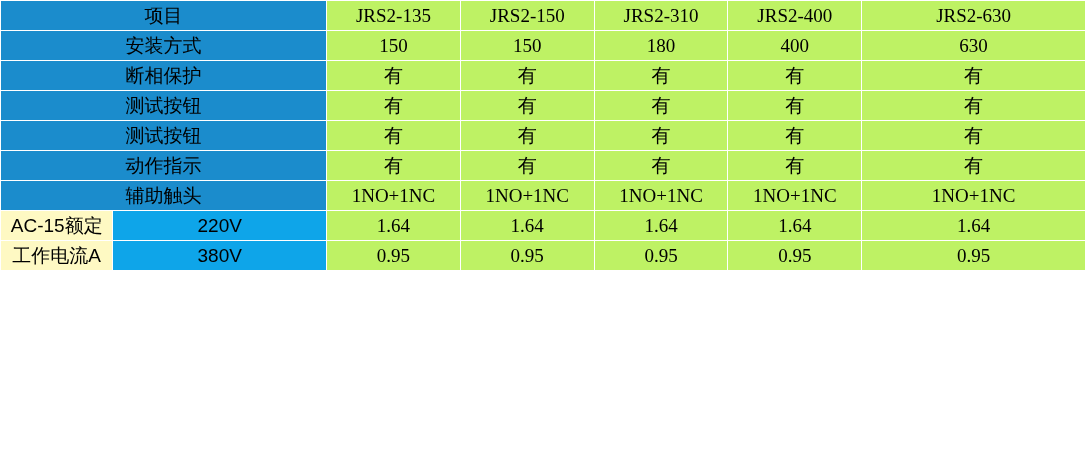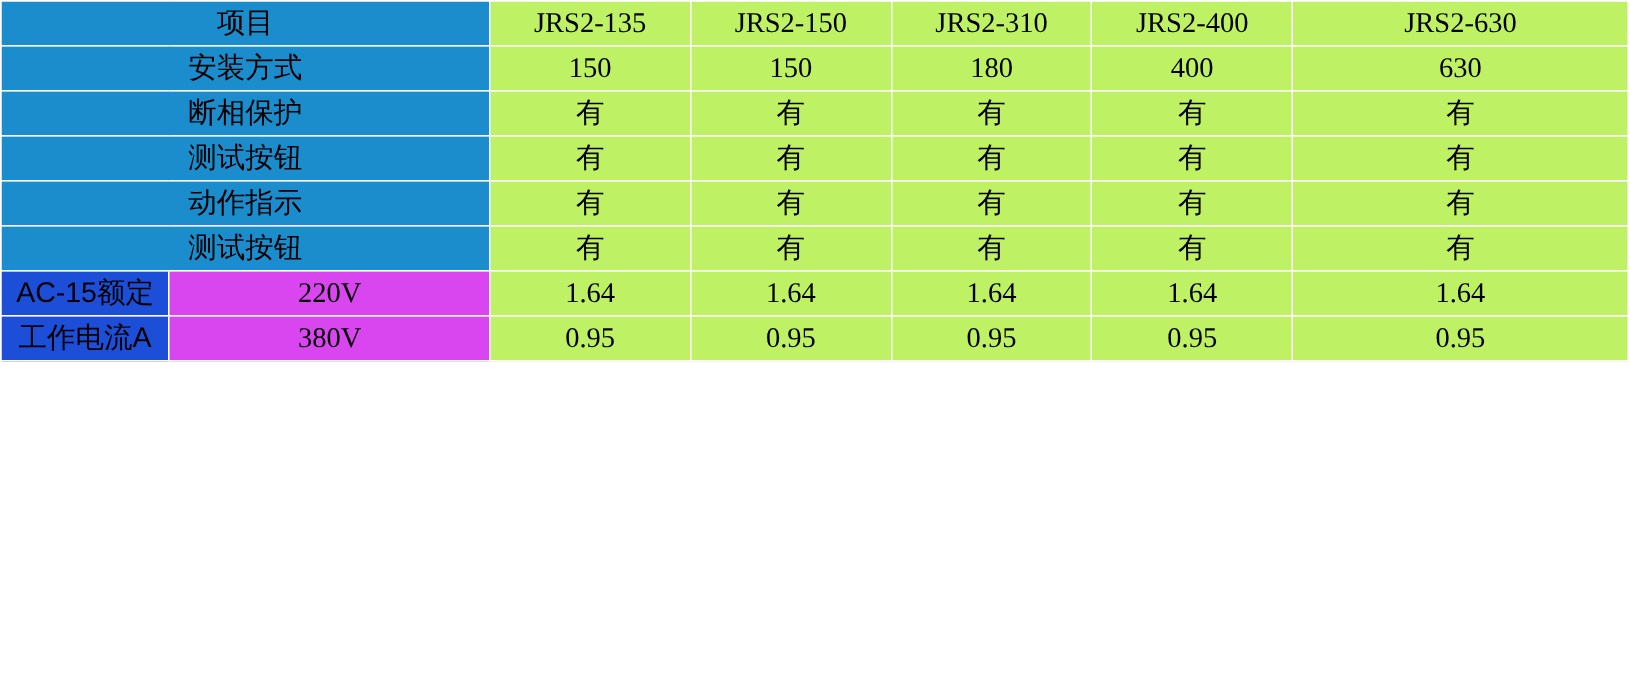--- a/index.html
+++ b/index.html
@@ -28,27 +28,27 @@
     line-height: 1.25;
   }
   td.label {
     background: #1b8ccc;
     color: #ffffff;
     font-weight: normal;
     font-family: "Liberation Sans", sans-serif;
     font-size: 19px;
   }
   td.label-sub {
-    background: #d946ef;
+    background: #0ea5e9;
     color: #ffffff;
-    font-family: Liberation Serif, serif;
+    font-family: Liberation Sans, sans-serif;
     font-size: 18px;
   }
   td.label-side {
-    background: #1d4ed8;
+    background: #fef9c3;
     color: #ffffff;
     font-family: "Liberation Sans", sans-serif;
     font-size: 17px;
     text-align: left;
     padding-left: 4px;
   }
   td.val {
     background: #bef264;
     border-left: 1px solid #1b8ccc;
     border-right: 1px solid #1b8ccc;
@@ -110,38 +110,46 @@
     <tr class="row-h">
       <td class="label" colspan="2">测试按钮</td>
       <td class="val">有</td>
       <td class="val">有</td>
       <td class="val">有</td>
       <td class="val">有</td>
       <td class="val">有</td>
     </tr>
 
     <tr class="row-h">
+      <td class="label" colspan="2">测试按钮</td>
+      <td class="val">有</td>
+      <td class="val">有</td>
+      <td class="val">有</td>
+      <td class="val">有</td>
+      <td class="val">有</td>
+    </tr>
+
+    <tr class="row-h">
       <td class="label" colspan="2">动作指示</td>
       <td class="val">有</td>
       <td class="val">有</td>
       <td class="val">有</td>
       <td class="val">有</td>
       <td class="val">有</td>
     </tr>
 
+
     <tr class="row-h">
-      <td class="label" colspan="2">测试按钮</td>
-      <td class="val">有</td>
-      <td class="val">有</td>
-      <td class="val">有</td>
-      <td class="val">有</td>
-      <td class="val">有</td>
+      <td class="label" colspan="2">辅助触头</td>
+      <td class="val">1NO+1NC</td>
+      <td class="val">1NO+1NC</td>
+      <td class="val">1NO+1NC</td>
+      <td class="val">1NO+1NC</td>
+      <td class="val">1NO+1NC</td>
     </tr>
-
-
 
     <tr class="row-h">
       <td class="label-side">AC-15额定</td>
       <td class="label-sub">220V</td>
       <td class="val">1.64</td>
       <td class="val">1.64</td>
       <td class="val">1.64</td>
       <td class="val">1.64</td>
       <td class="val">1.64</td>
     </tr>

